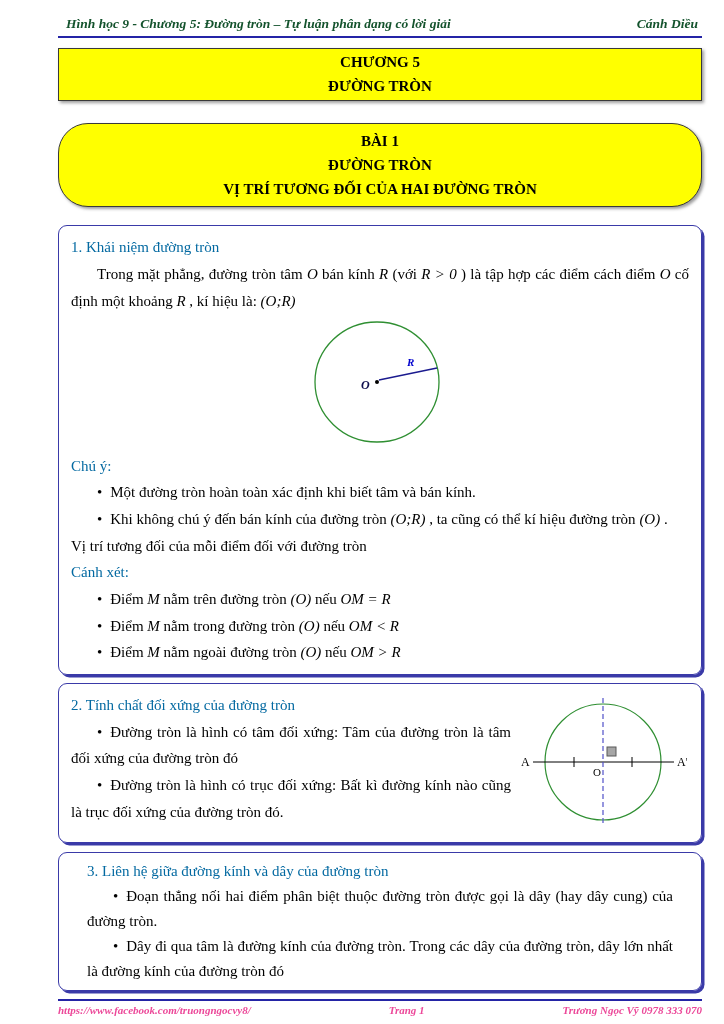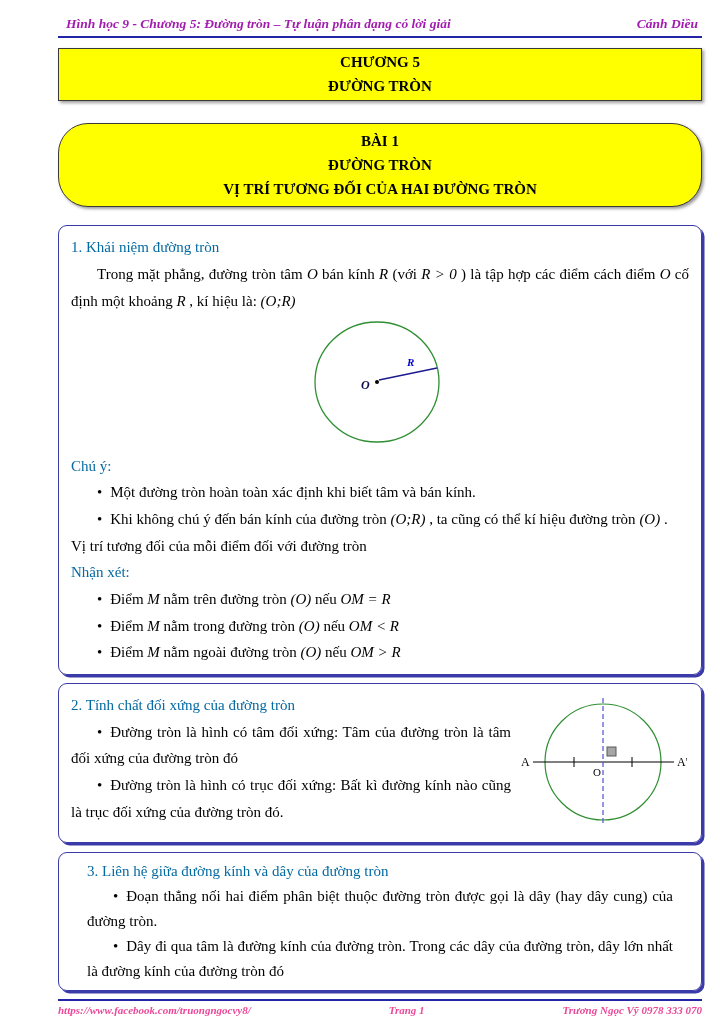--- a/index.html
+++ b/index.html
@@ -5,21 +5,21 @@
   html,body{margin:0;padding:0;}
   body{
     width:724px;height:1024px;background:#ffffff;
     font-family:"Liberation Serif",serif;font-size:15px;color:#000;
     position:relative;overflow:hidden;box-sizing:border-box;
     padding:16px 22px 0 58px;
   }
   
   .hdr{
     display:flex;justify-content:space-between;align-items:flex-end;
-    font-size:13.5px;font-weight:bold;font-style:italic;color:#a21caf;
+    font-size:13.5px;font-weight:bold;font-style:italic;color:#14532d;
     border-bottom:2.2px solid #2424a6;padding:0 4px 4px 8px;
   }
   .ftr{
     position:absolute;left:58px;right:22px;bottom:8px;
     border-top:2.2px solid #2424a6;padding-top:3px;
     display:flex;justify-content:space-between;align-items:baseline;
     font-size:11px;font-weight:bold;font-style:italic;color:#ec4899;
   }
   
   .ybox{
@@ -89,21 +89,21 @@
       <text x="102" y="48" class="figR">R</text>
     </svg>
   </div>
 
   <div class="h-blue sec-h">Chú ý:</div>
   <p class="blt"><span>Một đường tròn hoàn toàn xác định khi biết tâm và bán kính.</span></p>
   <p class="blt"><span>Khi không chú ý đến bán kính của đường tròn </span><span class="mi">(O;R)</span><span> , ta cũng có thể kí hiệu đường tròn </span><span class="mi">(O)</span><span> .</span></p>
 
   <p>Vị trí tương đối của mỗi điểm đối với đường tròn</p>
 
-  <div class="h-blue sec-h">Nhận xét:</div>
+  <div class="h-blue sec-h">Cánh xét:</div>
   <p class="blt"><span>Điểm </span><span class="mi">M</span><span>  nằm trên đường tròn </span><span class="mi">(O)</span><span> nếu  </span><span class="mi">OM = R</span></p>
   <p class="blt"><span>Điểm  </span><span class="mi">M</span><span>  nằm trong đường tròn </span><span class="mi">(O)</span><span> nếu  </span><span class="mi">OM &lt; R</span></p>
   <p class="blt"><span>Điểm  </span><span class="mi">M</span><span>  nằm ngoài đường tròn </span><span class="mi">(O)</span><span> nếu  </span><span class="mi">OM &gt; R</span></p>
 </div>
 
 <div class="bbox b clearfix">
   <div class="fig2wrap">
     <svg width="168" height="140" viewBox="0 0 168 140">
       <circle cx="84" cy="72" r="58" fill="none" stroke="#2f8f32" stroke-width="1.2"></circle>
       <line x1="14" y1="72" x2="155" y2="72" stroke="#000" stroke-width="1"></line>

